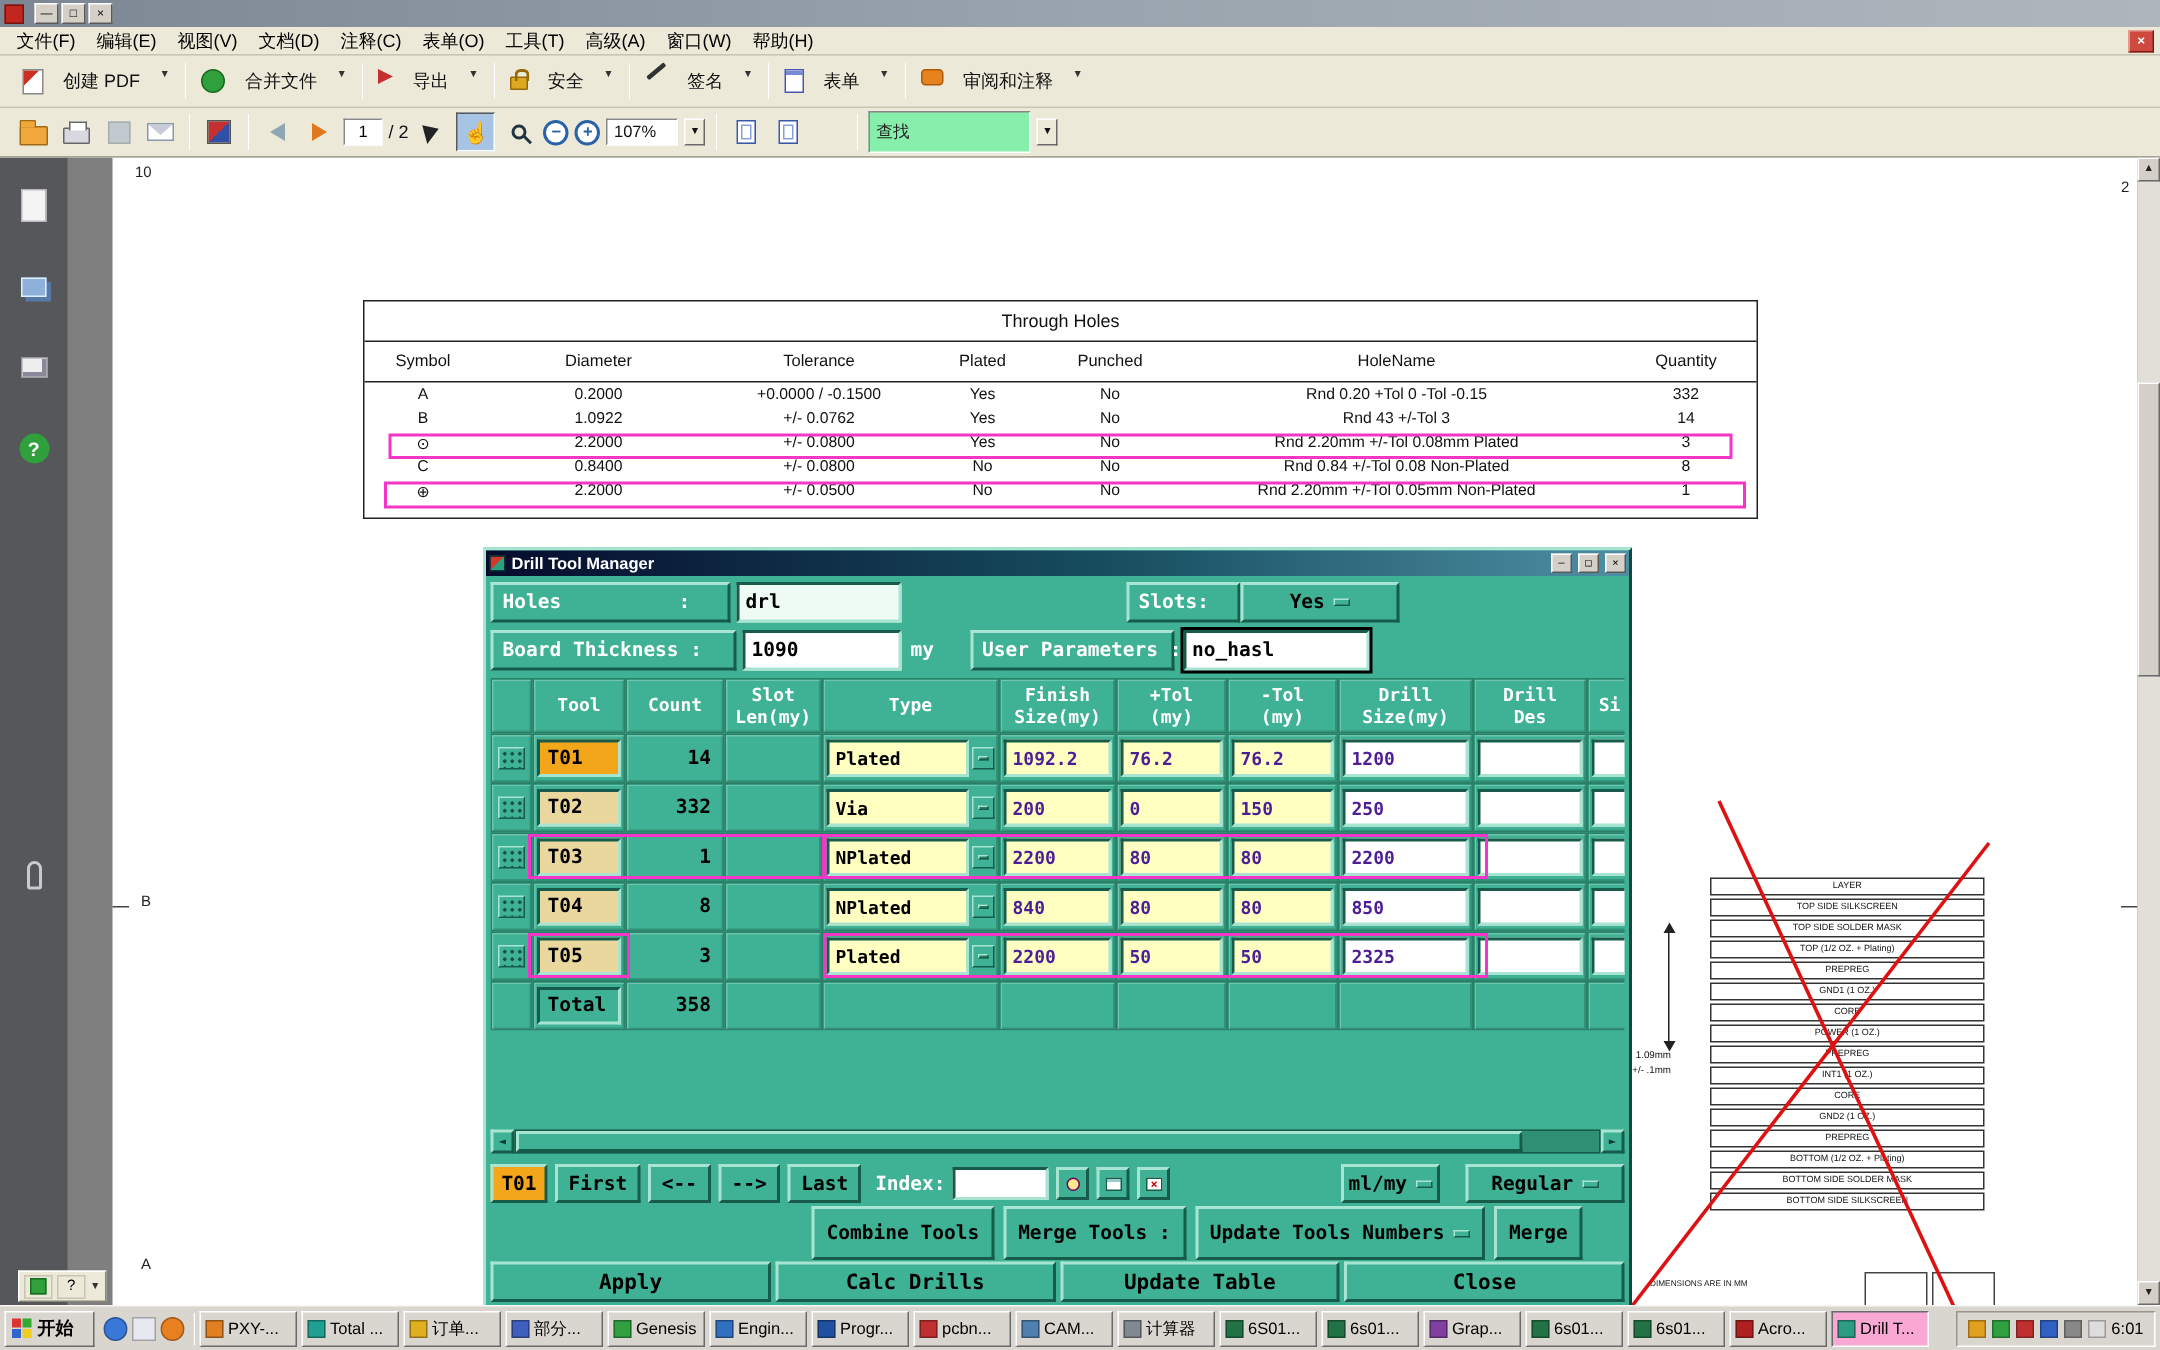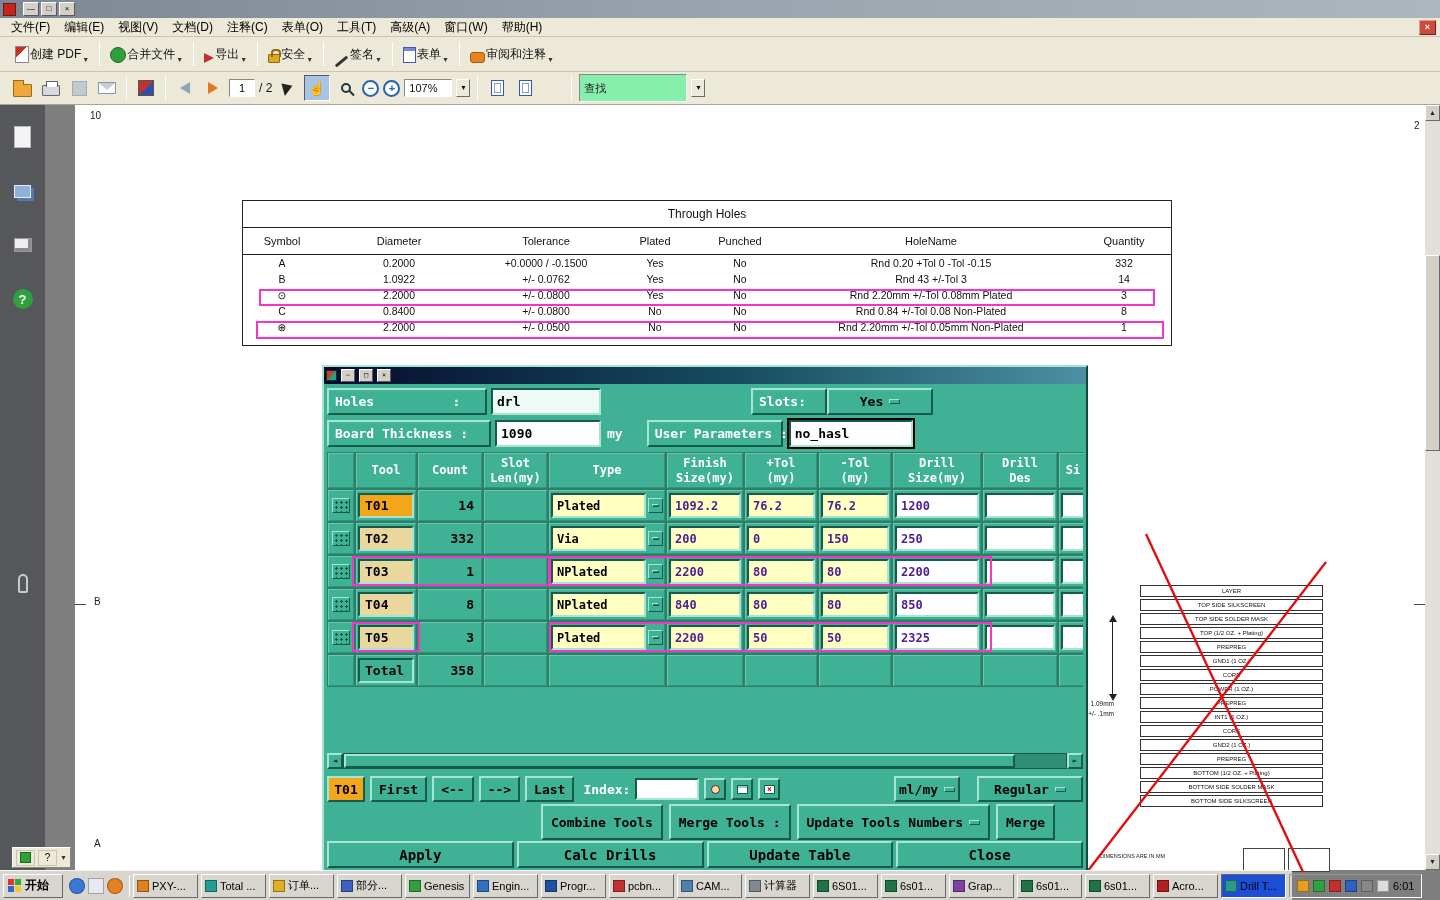--- a/index.html
+++ b/index.html
@@ -8,21 +8,21 @@
 
 
 .tbar{position:absolute;left:0;top:0;width:1440px;height:18px;background:linear-gradient(90deg,#7D8794,#9AA4AE 50%,#AEB6BD);display:flex;align-items:center;padding:0 3px;z-index:70}
 .tbar-icon{width:13px;height:13px;background:#C2271F;border:1px solid #7A120F;margin-right:5px}
 .tbar-title{color:#fff;font-size:12px;font-weight:bold;flex:1;white-space:nowrap;overflow:hidden}
 .winbtn{width:16px;height:14px;background:#D4D0C8;border:1px solid;border-color:#FFF #5A5A5A #5A5A5A #FFF;font-size:8px;line-height:12px;text-align:center;margin-left:2px;color:#000}
 .menubar{position:absolute;left:0;top:18px;width:1440px;height:19px;background:#ECE9D8;border-bottom:1px solid #C9C5B5;display:flex;align-items:center;font-size:12px;z-index:70;padding-left:4px}
 .mitem{padding:1px 7px}
 .doc-close{margin-left:auto;margin-right:4px;width:17px;height:15px;background:#CE4A3F;border:1px solid;border-color:#E89A90 #7A1F15 #7A1F15 #E89A90;color:#fff;font-size:9px;line-height:13px;text-align:center;font-weight:bold}
 .tb1{position:absolute;left:0;top:37px;width:1440px;height:35px;background:#ECE9D8;border-bottom:1px solid #C9C5B5;display:flex;align-items:center;padding-left:8px;z-index:70}
-.t1btn{display:flex;align-items:flex-end;gap:1px;padding:4px 7px;font-size:12px;color:#111}
+.t1btn{display:flex;align-items:flex-start;gap:13px;padding:4px 7px;font-size:12px;color:#111}
 .caret{font-size:7px;color:#333}
 .vsep{width:1px;height:24px;background:#C2BEAE;border-right:1px solid #fff;margin:0 3px}
 .tb2{position:absolute;left:0;top:72px;width:1440px;height:33px;background:#ECE9D8;border-bottom:1px solid #A8A498;display:flex;align-items:center;padding-left:10px;gap:4px;z-index:70;font-size:12px;color:#111}
 .t2btn{min-width:24px;height:26px;display:flex;align-items:center;justify-content:center;gap:2px;padding:0 3px}
 
 
 .icpdf{width:14px;height:17px;background:linear-gradient(135deg,#CF2F22 38%,#fff 38%);border:1px solid #888}
 .icmb{width:16px;height:16px;border-radius:50%;background:#2FA03C;border:1px solid #1A6A22}
 .iexp{width:0;height:0;border-top:5px solid transparent;border-bottom:5px solid transparent;border-left:10px solid #C43030}
 .ilock{width:12px;height:9px;background:#E0A820;border:1px solid #946A08;border-radius:1px;position:relative;margin-top:5px}
@@ -134,31 +134,31 @@
 .sqc{width:9px;height:9px;border-radius:50%;background:#FFE890;border:1px solid #705}
 .sqt{width:11px;height:9px;background:#fff;border:1px solid #175C4A;box-shadow:inset 0 2px 0 #9CC}
 .sqx{width:11px;height:9px;background:#fff;border:1px solid #175C4A;color:#C00;font-size:8px;line-height:7px;text-align:center;font-weight:bold}
 .nindex{width:64px;height:22px;background:#fff;border:2px solid;border-color:#175C4A #A8E4D2 #A8E4D2 #175C4A;font-family:inherit;font-size:12px;padding:0 3px}
 .dact{height:28px;display:flex;align-items:center;gap:6px;padding-left:214px;margin-bottom:5px;flex:none}
 .abtn{height:28px;padding:16px 8px}
 .dbot{height:27px;display:flex;gap:3px;flex:none}
 .bbtn{flex:1;font-size:14px}
 
 
-.taskbar{position:absolute;left:0;top:870px;width:1292px;height:30px;background:#D9D6CF;border-top:1px solid #F8F7F4;display:flex;align-items:center;padding:0 3px;gap:3px;z-index:60}
+.taskbar{position:absolute;left:0;top:870px;width:1440px;height:30px;background:#D9D6CF;border-top:1px solid #F8F7F4;display:flex;align-items:center;padding:0 3px;gap:3px;z-index:60}
 .start{width:60px;height:24px;background:#D9D6CF;border: 1px solid;border-color:#FFF #6A6A6A #6A6A6A #FFF;display:flex;align-items:center;gap:4px;font-weight:bold;font-size:12px;padding:0 4px;flex:none}
 .sgrid{width:13px;height:13px;display:grid;grid-template-columns:6px 6px;grid-template-rows:6px 6px;gap:1px;flex:none}
 .sgrid i{display:block}
 .sg1{background:#D33}.sg2{background:#3A3}.sg3{background:#36C}.sg4{background:#EC2}
 .ql{display:flex;gap:3px;align-items:center;padding:0 3px;flex:none}
 .qli{width:16px;height:16px;border:1px solid rgba(0,0,0,.3)}
 .q1{background:#3A78D8;border-radius:50%}.q2{background:#E8E8F0}.q3{background:#E88020;border-radius:50%}
 .tksep{width:1px;height:22px;background:#A8A498;border-right:1px solid #fff;flex:none}
 .tkb{width:65px;height:24px;background:#D9D6CF;border:1px solid;border-color:#FFF #6A6A6A #6A6A6A #FFF;display:flex;align-items:center;gap:3px;padding:0 3px;font-size:11px;overflow:hidden;white-space:nowrap;flex:none}
-.tkb.active{border-color:#6A6A6A #FFF #FFF #6A6A6A;background:#1d4ed8}
+.tkb.active{border-color:#6A6A6A #FFF #FFF #6A6A6A;background:#f9a8d4}
 .tico{width:12px;height:12px;flex:none;border:1px solid rgba(0,0,0,.35)}
 .i1{background:#E08020}.i2{background:#20A090}.i3{background:#E0B020}.i4{background:#4060C0}.i5{background:#30A040}.i6{background:#3070C0}.i7{background:#2050A0}.i8{background:#C03030}.i9{background:#5080B0}.i10{background:#808890}.i11{background:#217346}.i12{background:#217346}.i13{background:#8040A0}.i14{background:#217346}.i15{background:#217346}.i16{background:#B02020}.i17{background:#2E9C84}
 .tray{margin-left:auto;height:24px;border:1px solid;border-color:#9A9688 #FFF #FFF #9A9688;display:flex;align-items:center;gap:4px;padding:0 7px;font-size:11px;flex:none}
 .trico{width:12px;height:12px;border:1px solid rgba(0,0,0,.3)}
 .t1{background:#E0A020}.t2{background:#30A040}.t3{background:#C03030}.t4{background:#3060C0}.t5{background:#888}.t6{background:#DDD}
 </style>
 </head>
 <body>
 
 <div class="screen">
@@ -400,20 +400,21 @@
   <div class="fragbox" style="left:1288px;top:848px"></div>
 
   <svg class="xsvg" width="260" height="348" viewBox="0 0 260 348">
     <line x1="66" y1="9" x2="223" y2="347" stroke="#DD1111" stroke-width="2.4"></line>
     <line x1="246" y1="37" x2="7" y2="347" stroke="#DD1111" stroke-width="2.4"></line>
   </svg>
 
   <div class="dlg">
     <div class="dtitle">
       <div class="dtitle-icon"></div>
+      <div class="dtitle-text">Drill Tool Manager</div>
       <div class="dwbtn">—</div>
       <div class="dwbtn">□</div>
       <div class="dwbtn">×</div>
     </div>
     <div class="dbody">
 
       <div class="drow">
         <div class="glabel" style="width:160px">Holes          :</div>
         <input class="ginput" style="width: 110px; margin-left: 4px;" value="drl">
         <div class="glabel" style="width:76px;margin-left:150px">Slots:</div>

